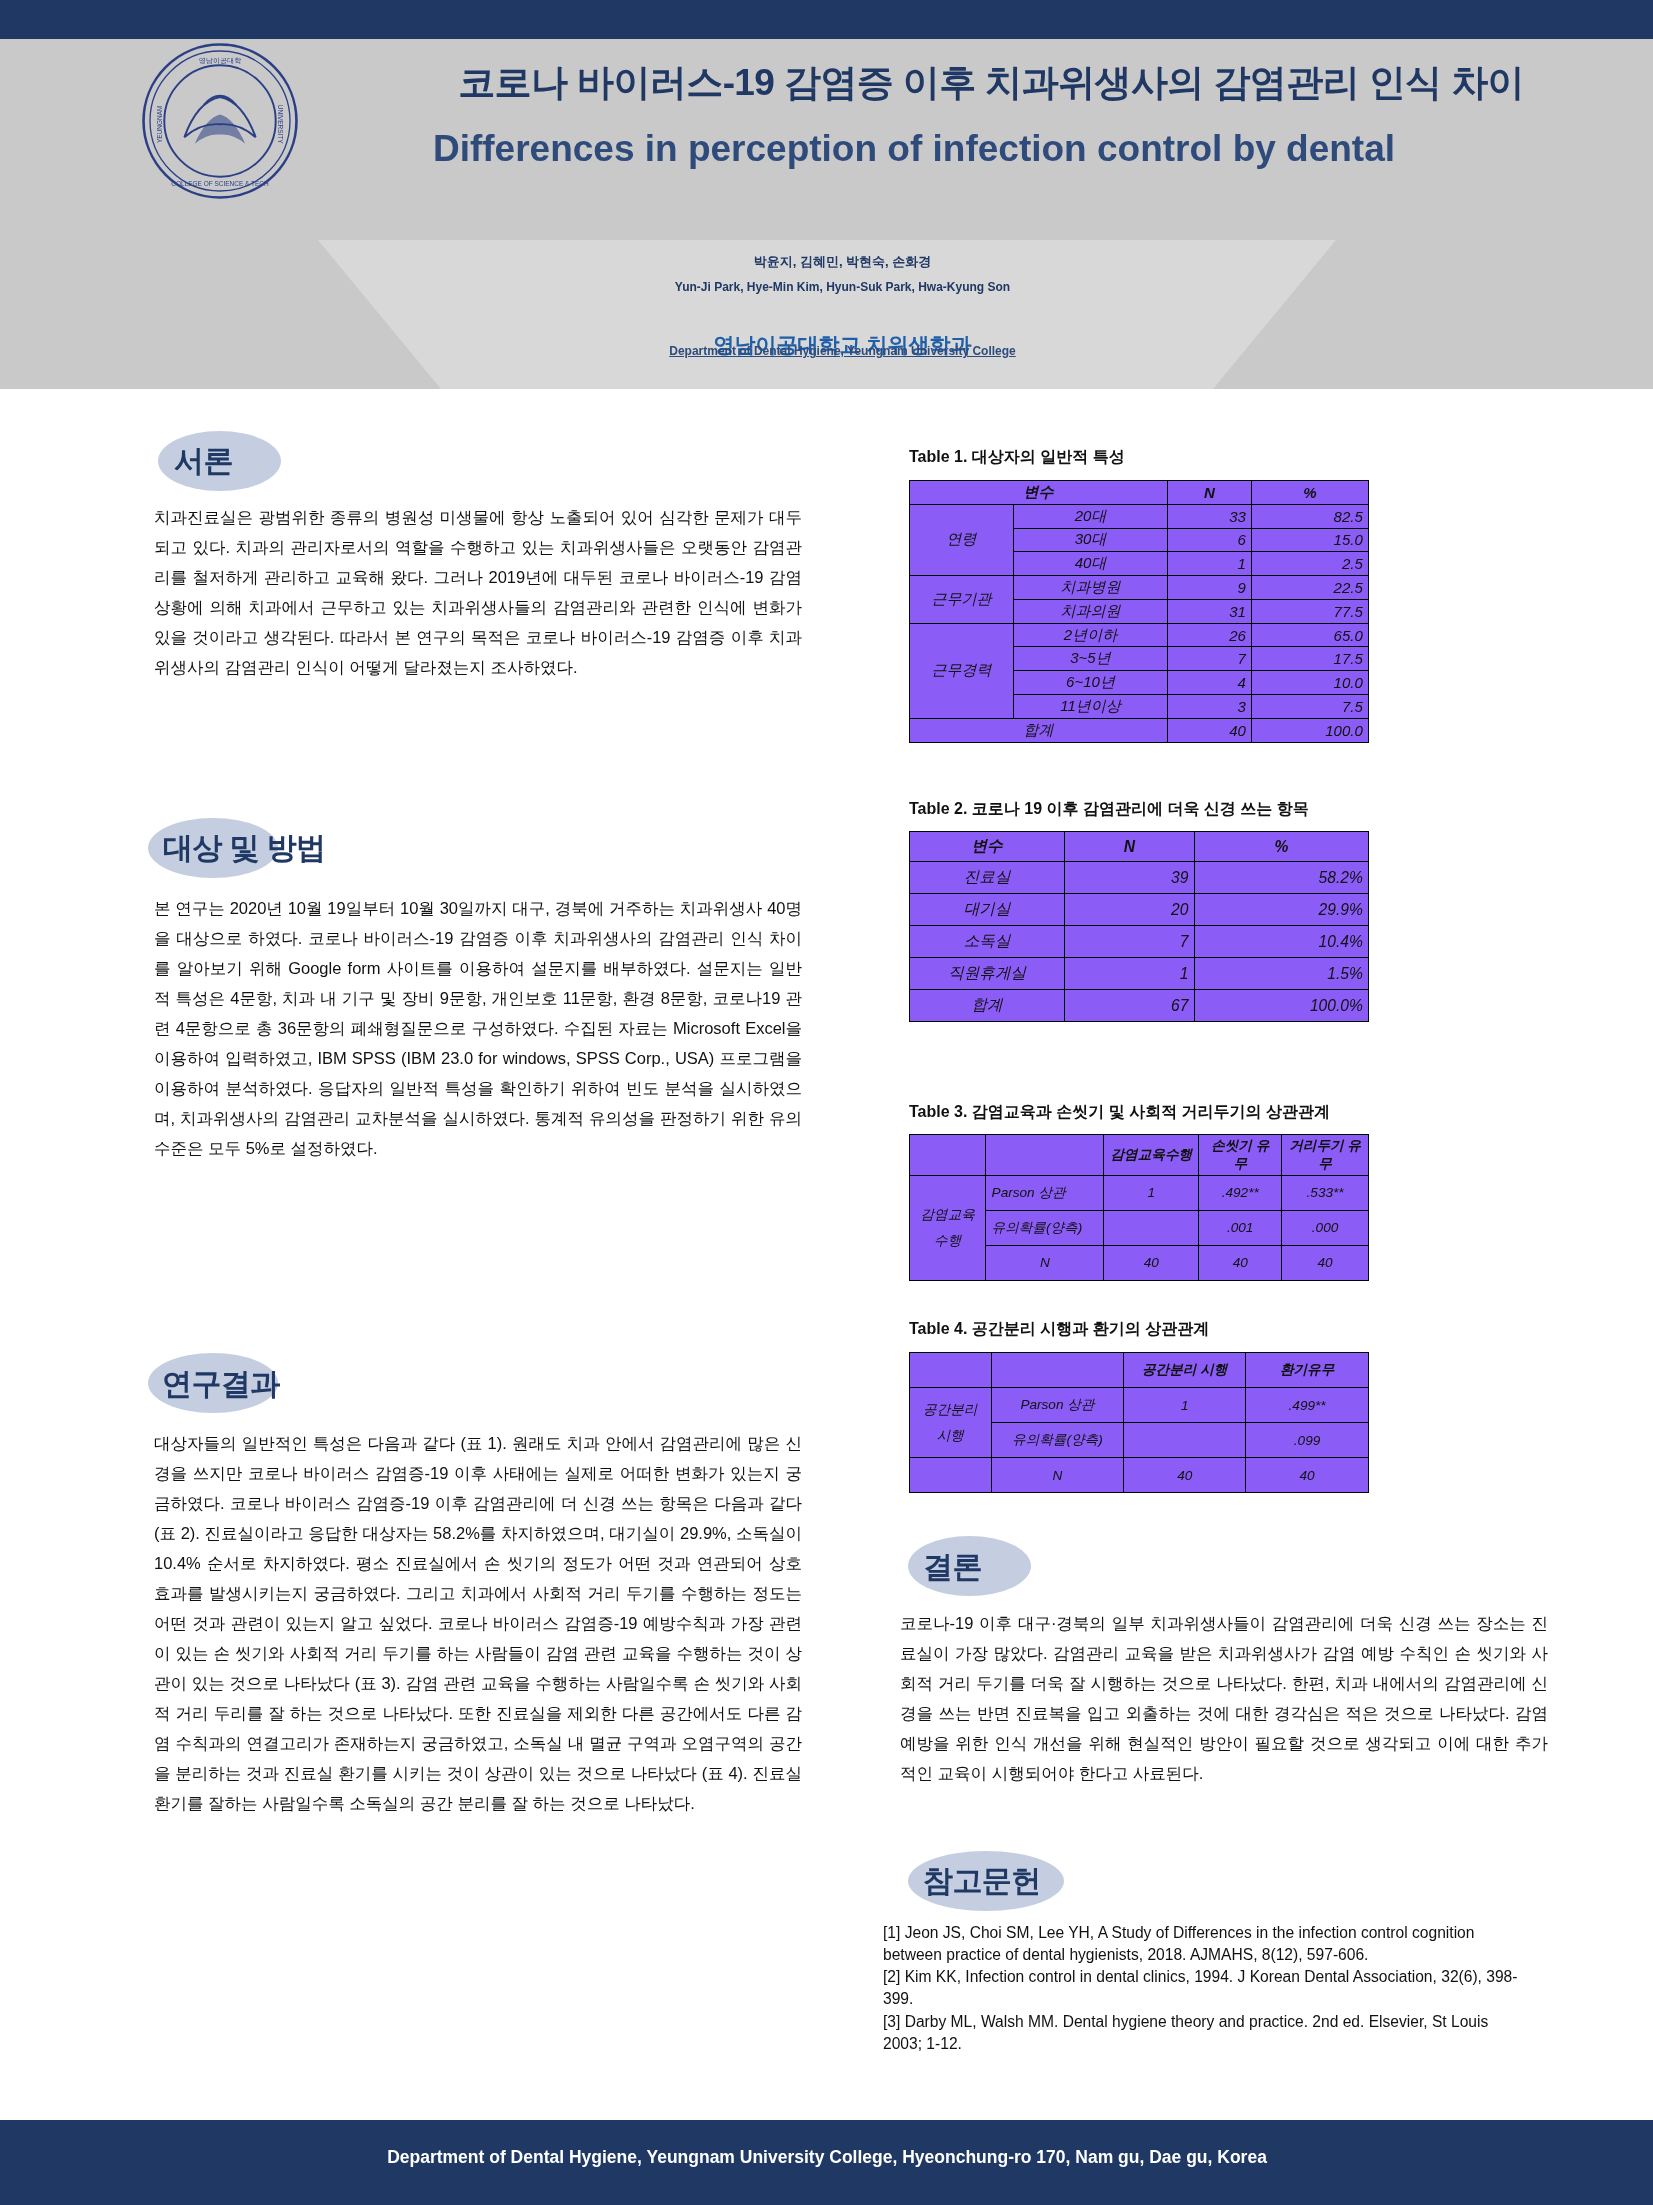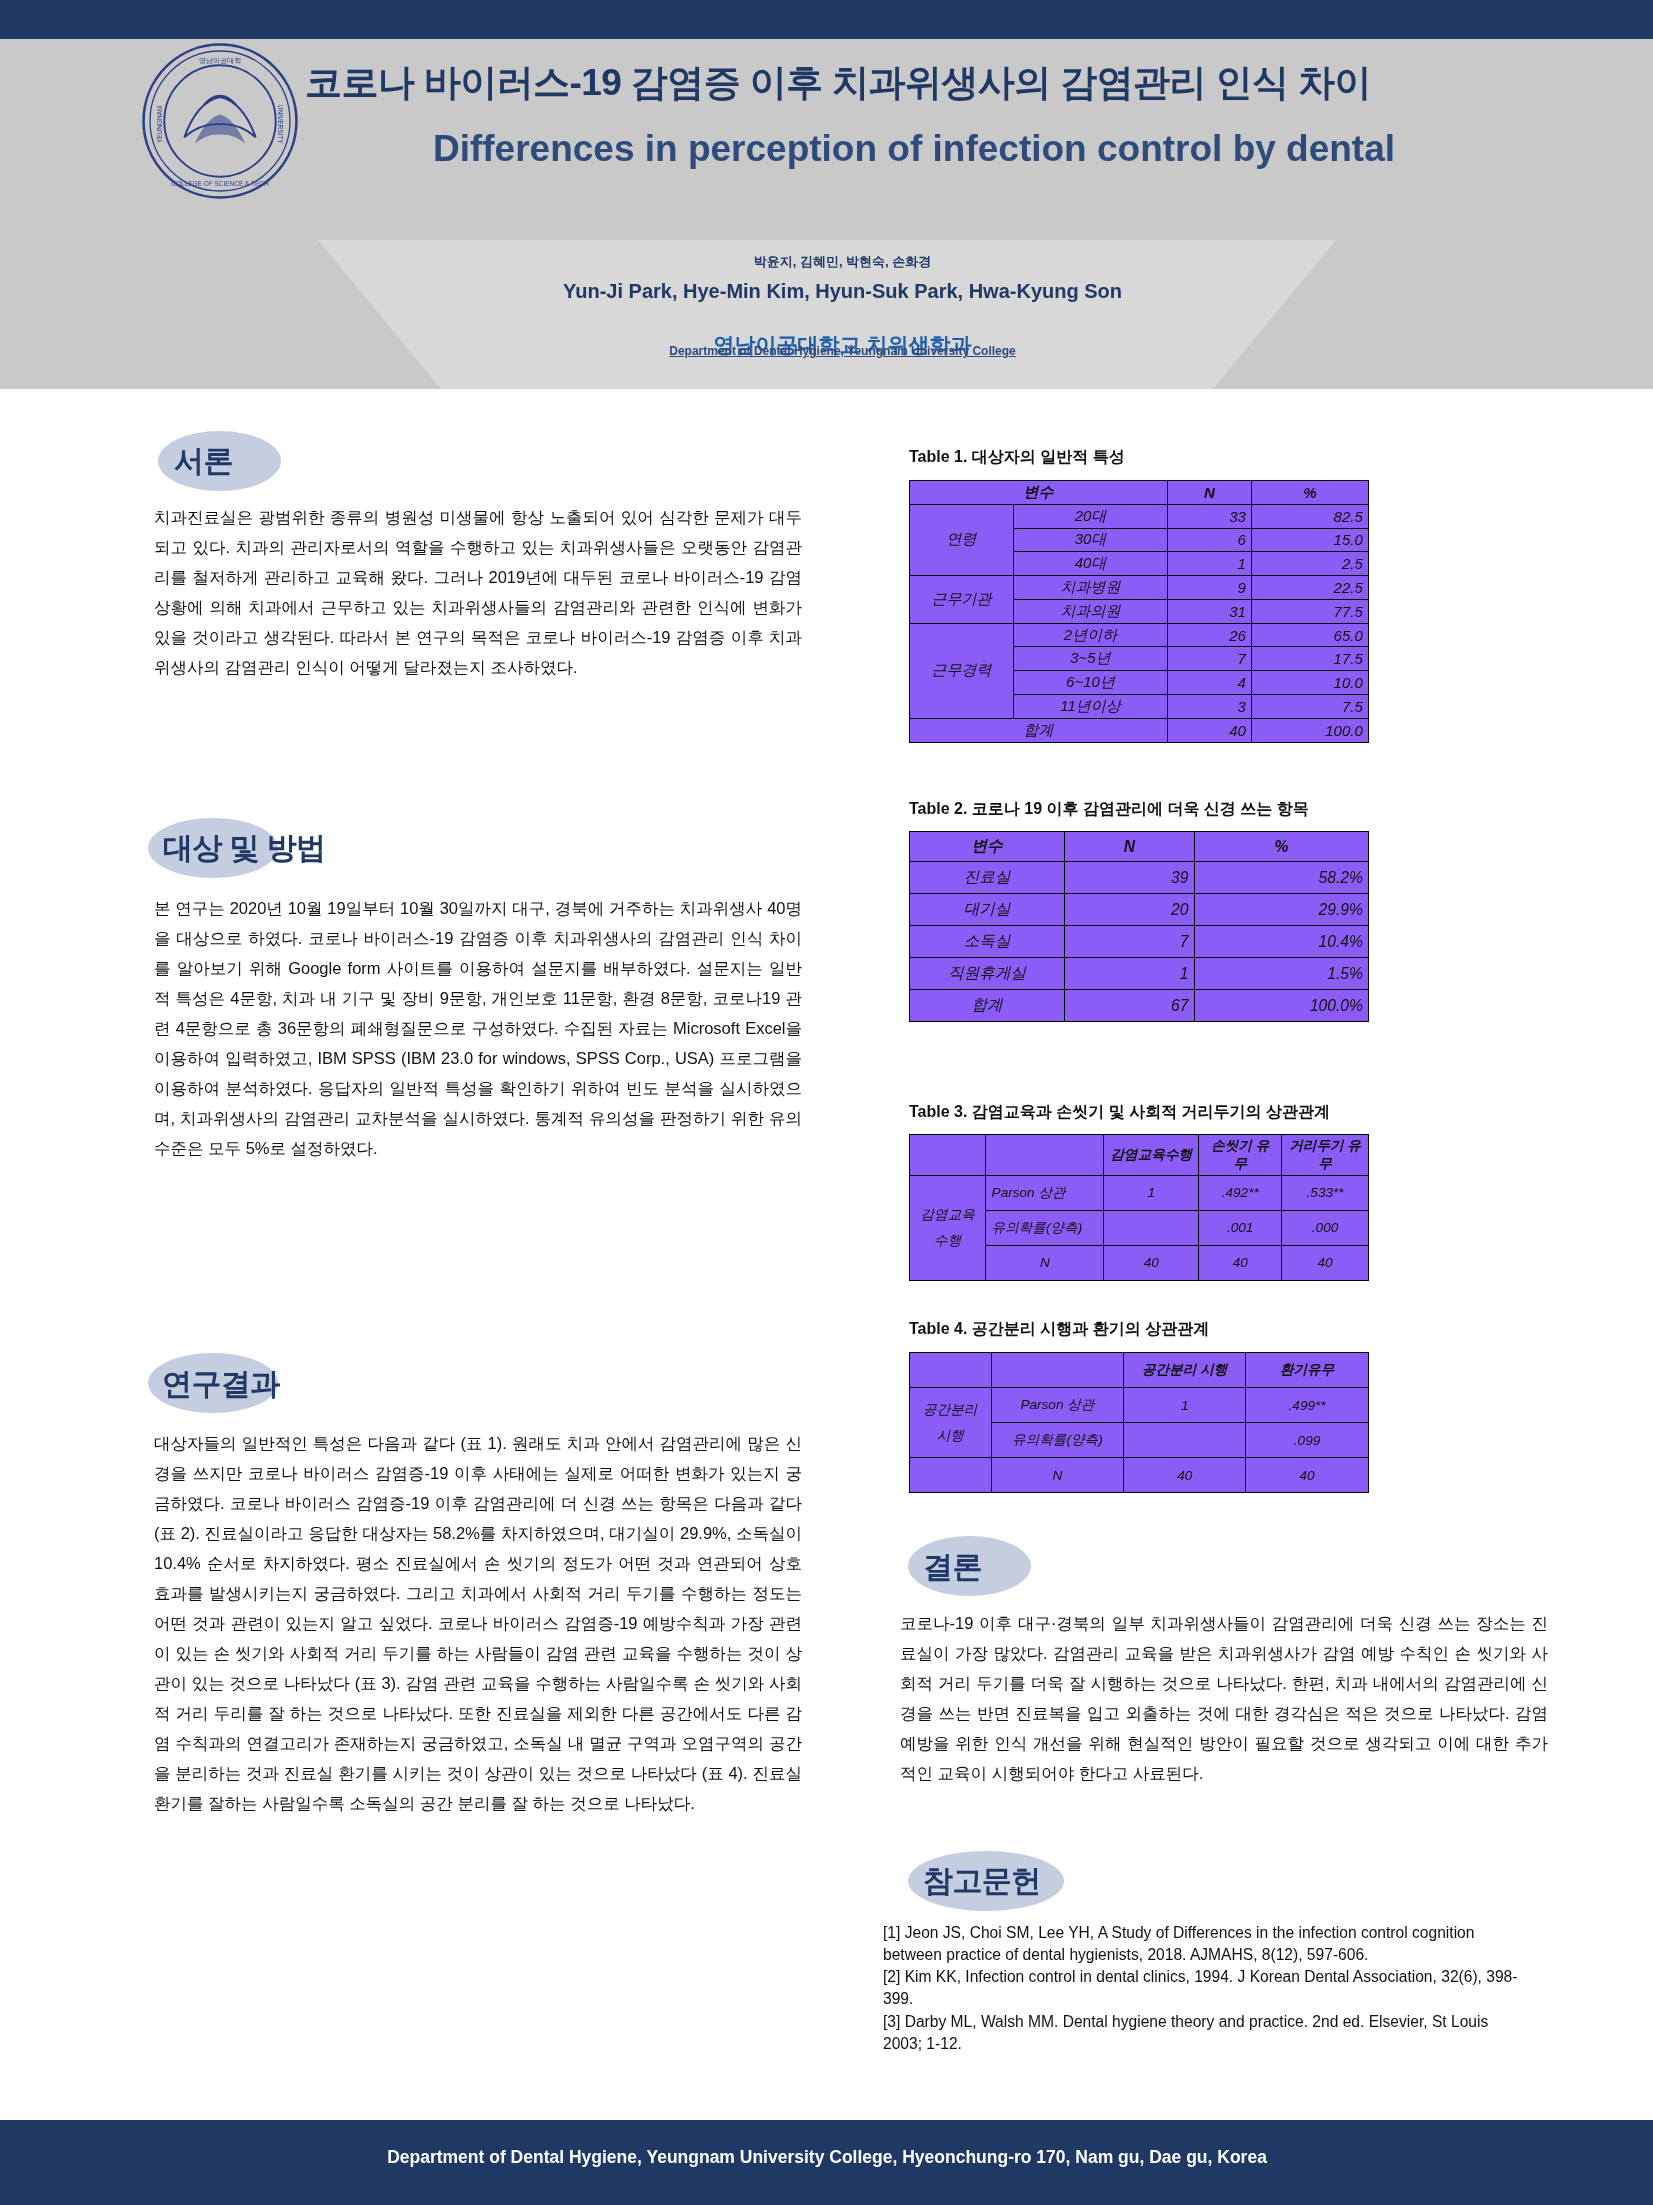--- a/index.html
+++ b/index.html
@@ -24,37 +24,37 @@
     position:absolute; left:0; top:240px; width:1654px; height:149px;
     background:#d8d8d8;
     clip-path: polygon(318px 0, 1336px 0, 1213px 149px, 441px 149px);
   }
   .logo {
     position:absolute; left:139px; top:40px; width:162px; height:162px;
   }
   .logo svg { display:block; }
   .title-ko {
     position:absolute; left:305px; top:58px; width:1219px;
-    text-align:left;
+    text-align:right;
     font-size:37px; font-weight:bold; color:#1f3864;
     letter-spacing:-0.6px;
   }
   .title-en {
     position:absolute; left:363px; top:126px; width:1102px;
     text-align:center;
     font-size:37px; font-weight:bold; color:#2e4b7c;
     line-height:1.25;
   }
   .authors-ko {
     position:absolute; left:324px; top:253px; width:1037px;
     text-align:center; font-size:13px; font-weight:bold; color:#1f3864;
   }
   .authors-en {
     position:absolute; left:324px; top:280px; width:1037px;
-    text-align:center; font-size:20px; font-weight:bold; color:#1f3864;
+    text-align:center; font-size:12px; font-weight:bold; color:#1f3864;
   }
   .affil-ko {
     position:absolute; left:324px; top:331px; width:1037px;
     text-align:center; font-size:21px; font-weight:bold; color:#1f5fa8;
   }
   .affil-en {
     position:absolute; left:324px; top:344px; width:1037px;
     text-align:center; font-size:12px; font-weight:bold; color:#2e4b7c;text-decoration:underline;
   }
   

